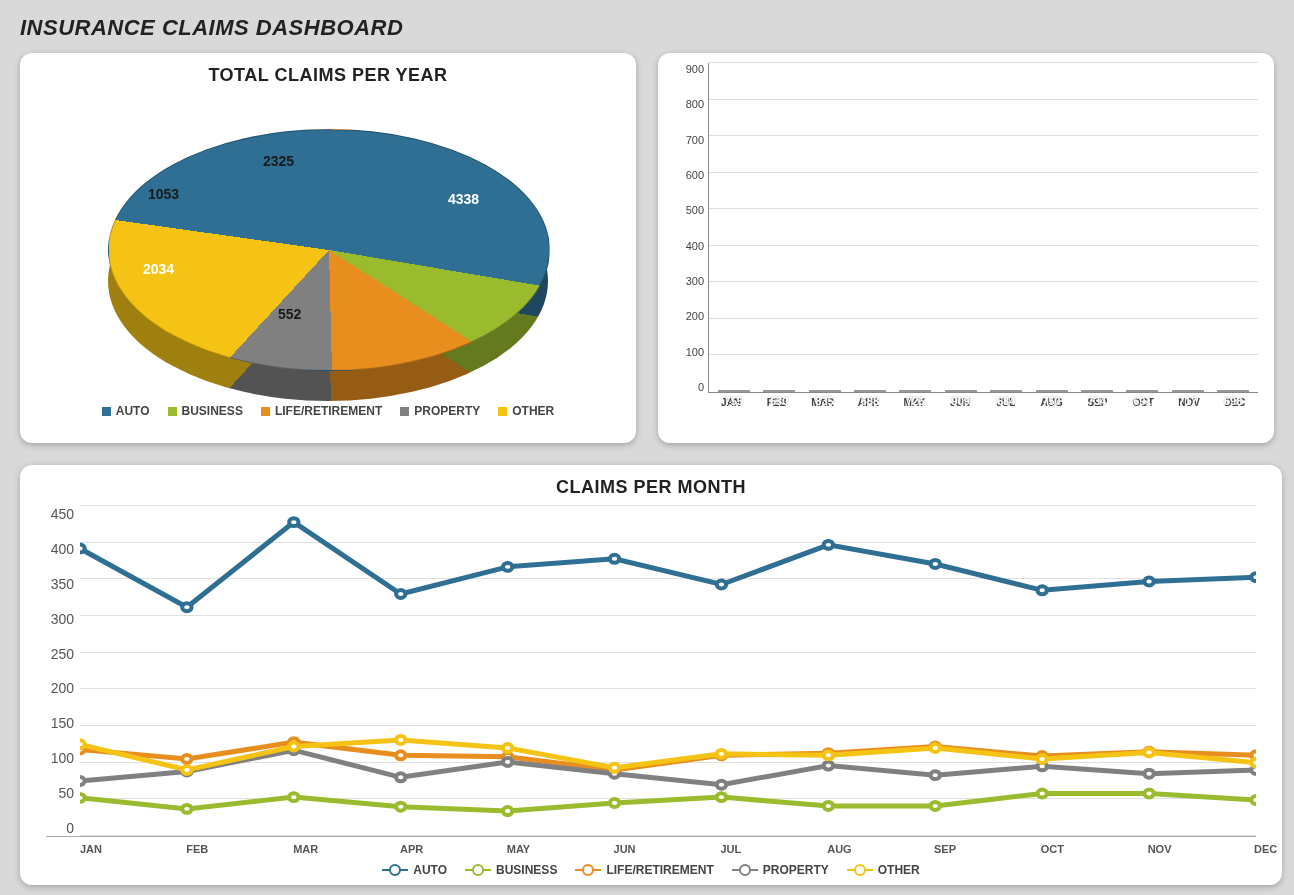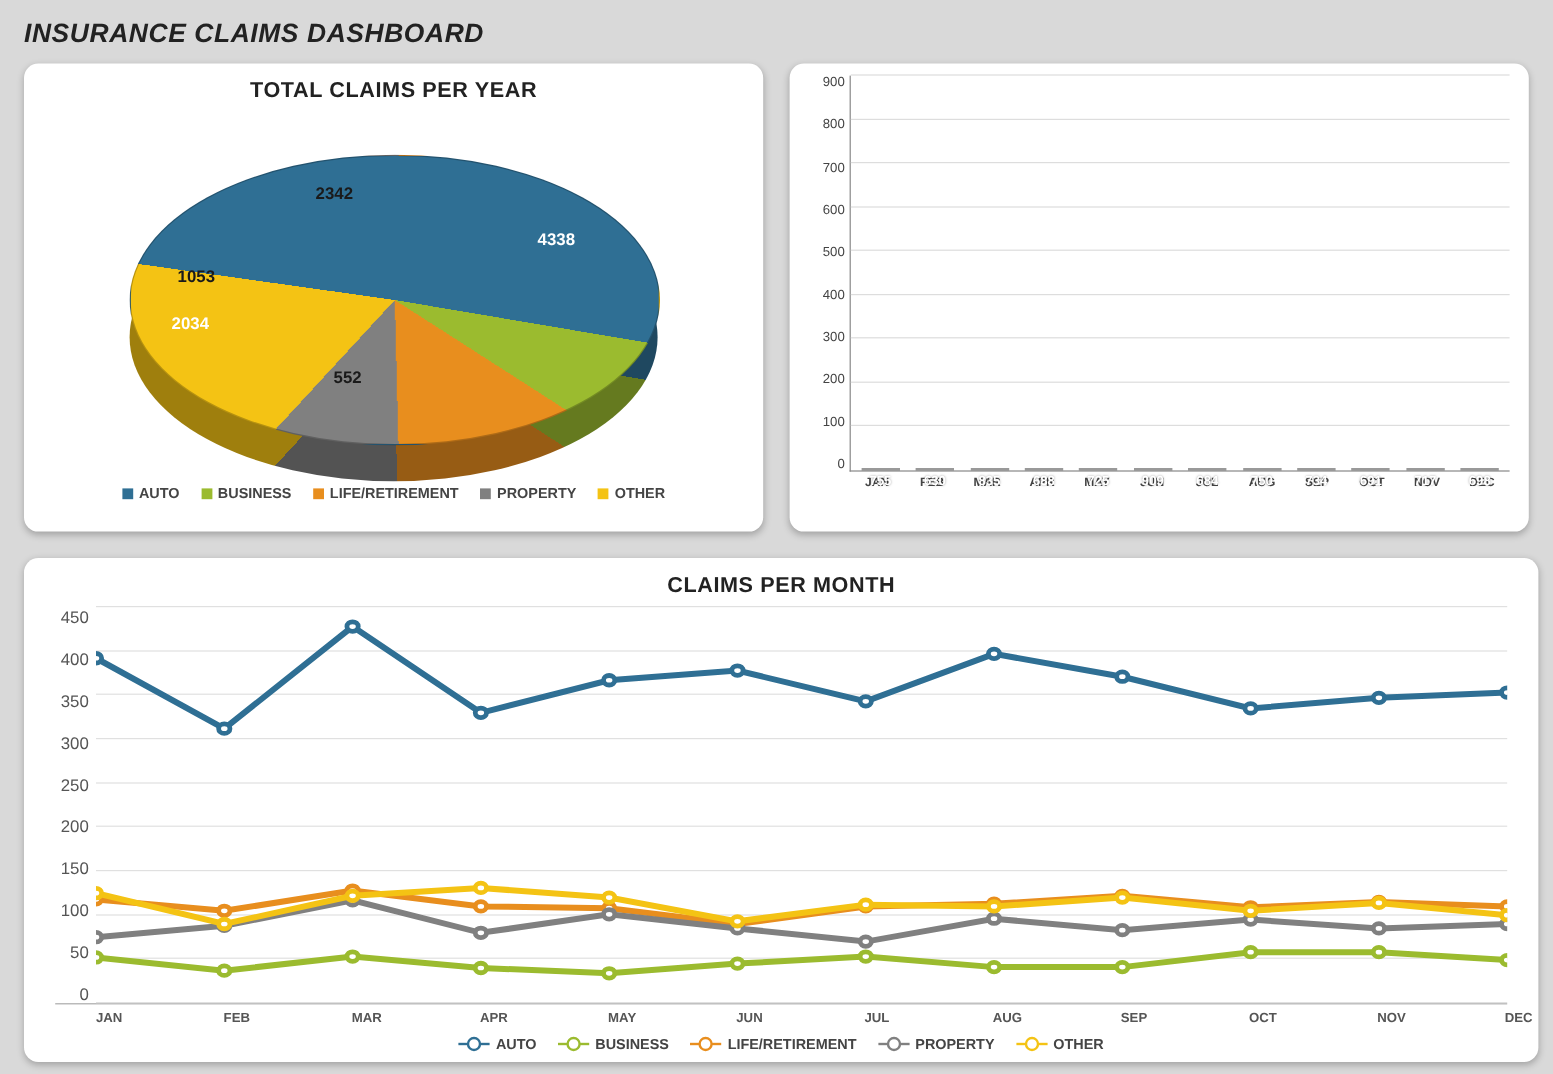--- a/index.html
+++ b/index.html
@@ -177,22 +177,22 @@
     <div class="card pie-card">
       <div class="card-title">TOTAL CLAIMS PER YEAR</div>
       <div class="pie-wrap">
         <div class="pie-disc">
           <div class="pie-side" id="pie-side" style="background: conic-gradient(from -82deg, rgb(47, 111, 148) 0deg, rgb(47, 111, 148) 181.591deg, rgb(155, 187, 47) 181.591deg, rgb(155, 187, 47) 204.698deg, rgb(232, 142, 30) 204.698deg, rgb(232, 142, 30) 260.581deg, rgb(128, 128, 128) 260.581deg, rgb(128, 128, 128) 304.66deg, rgb(244, 195, 20) 304.66deg, rgb(244, 195, 20) 360deg);"></div>
           <div class="pie-top" id="pie-top" style="background: conic-gradient(from -82deg, rgb(47, 111, 148) 0deg, rgb(47, 111, 148) 181.591deg, rgb(155, 187, 47) 181.591deg, rgb(155, 187, 47) 204.698deg, rgb(232, 142, 30) 204.698deg, rgb(232, 142, 30) 260.581deg, rgb(128, 128, 128) 260.581deg, rgb(128, 128, 128) 304.66deg, rgb(244, 195, 20) 304.66deg, rgb(244, 195, 20) 360deg);"></div>
           <div id="pie-labels">
               <div class="pie-label" style="color: rgb(255, 255, 255); left: 340px; top: 62px;">4338</div>
               <div class="pie-label" style="color: rgb(26, 26, 26); left: 170px; top: 177px;">552</div>
               <div class="pie-label" style="color: rgb(255, 255, 255); left: 35px; top: 132px;">2034</div>
-              <div class="pie-label" style="color: rgb(26, 26, 26); left: 40px; top: 57px; margin-top: 36px;">1053</div>
-              <div class="pie-label" style="color: rgb(26, 26, 26); left: 155px; top: 24px;">2342</div>
+              <div class="pie-label" style="color: rgb(26, 26, 26); left: 40px; top: 57px;">1053</div>
+              <div class="pie-label" style="color: rgb(26, 26, 26); left: 155px; top: 24px;">2325</div>
             </div>
         </div>
       </div>
       <div class="legend" id="pie-legend">
           <span class="item">
             <span class="swatch" style="background:#2f6f94"></span>
             <span>AUTO</span>
           </span>
           <span class="item">
             <span class="swatch" style="background:#9bbb2f"></span>

